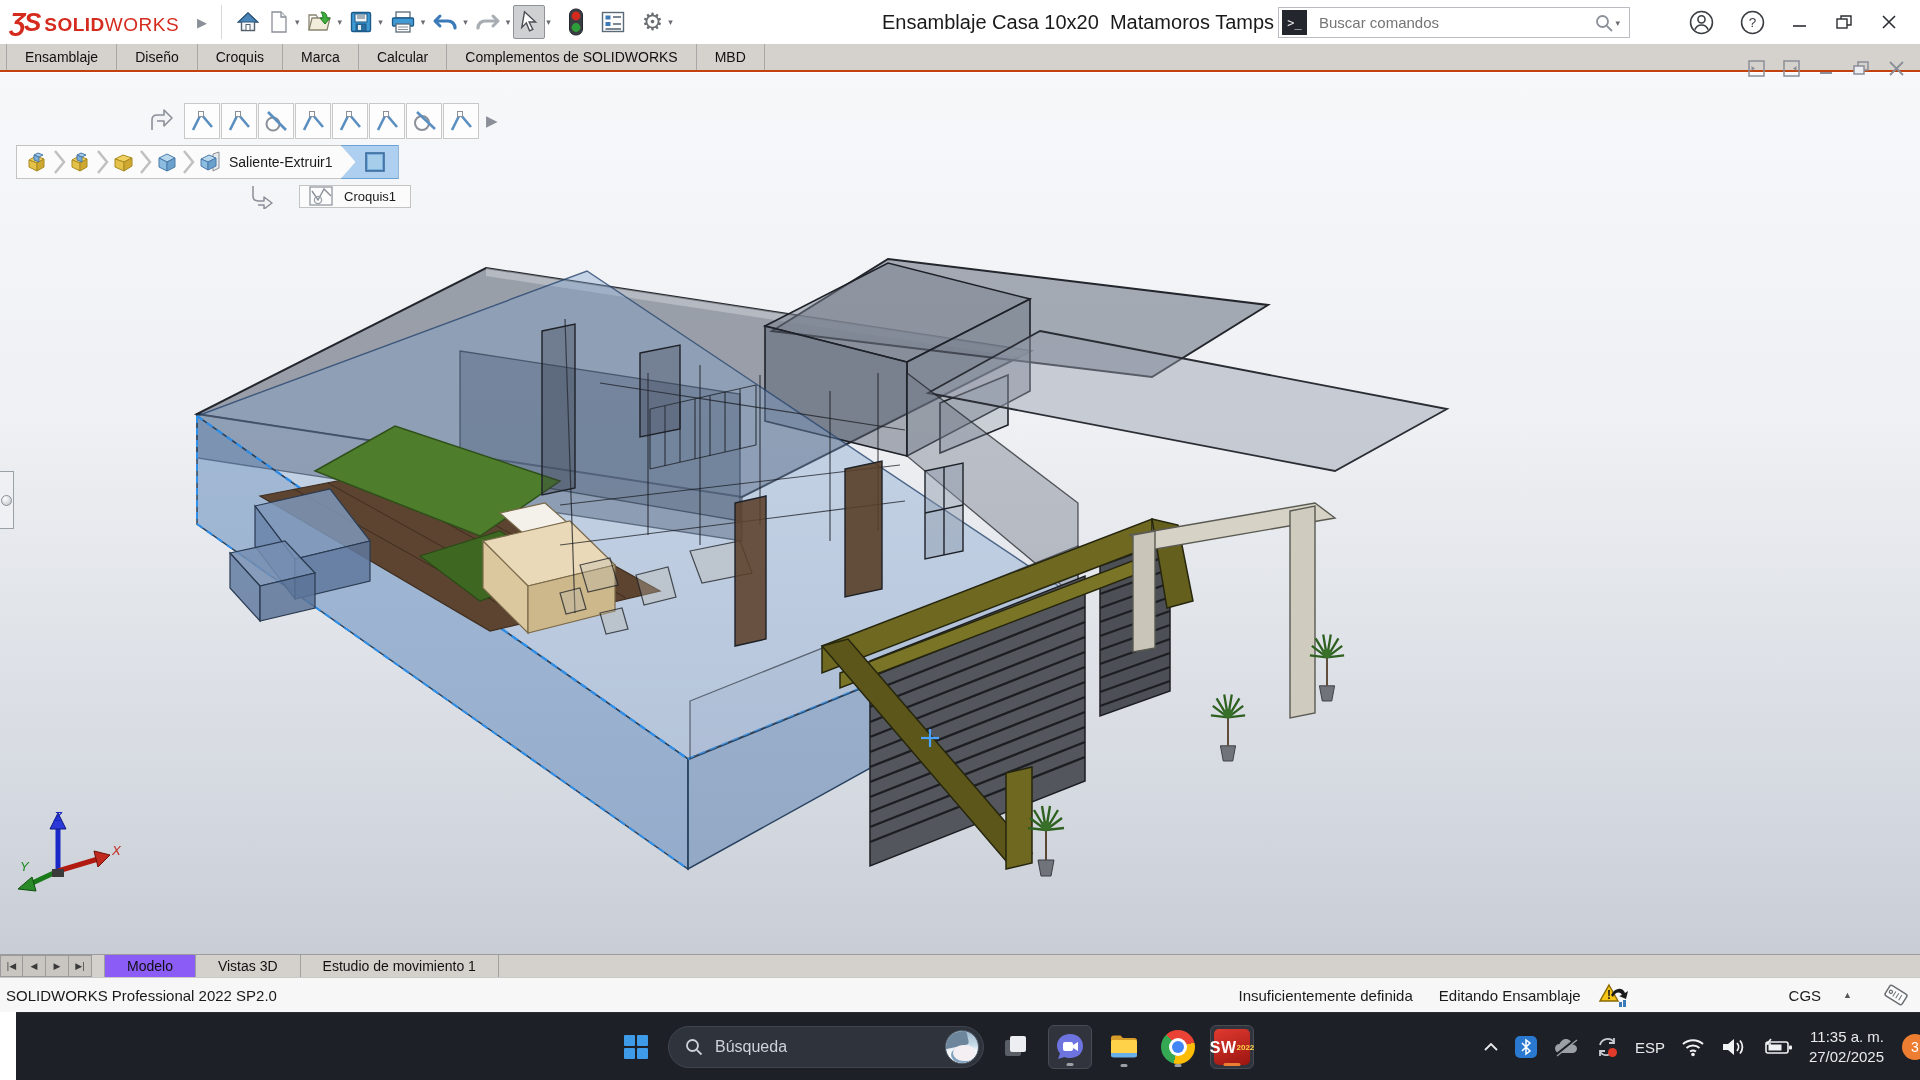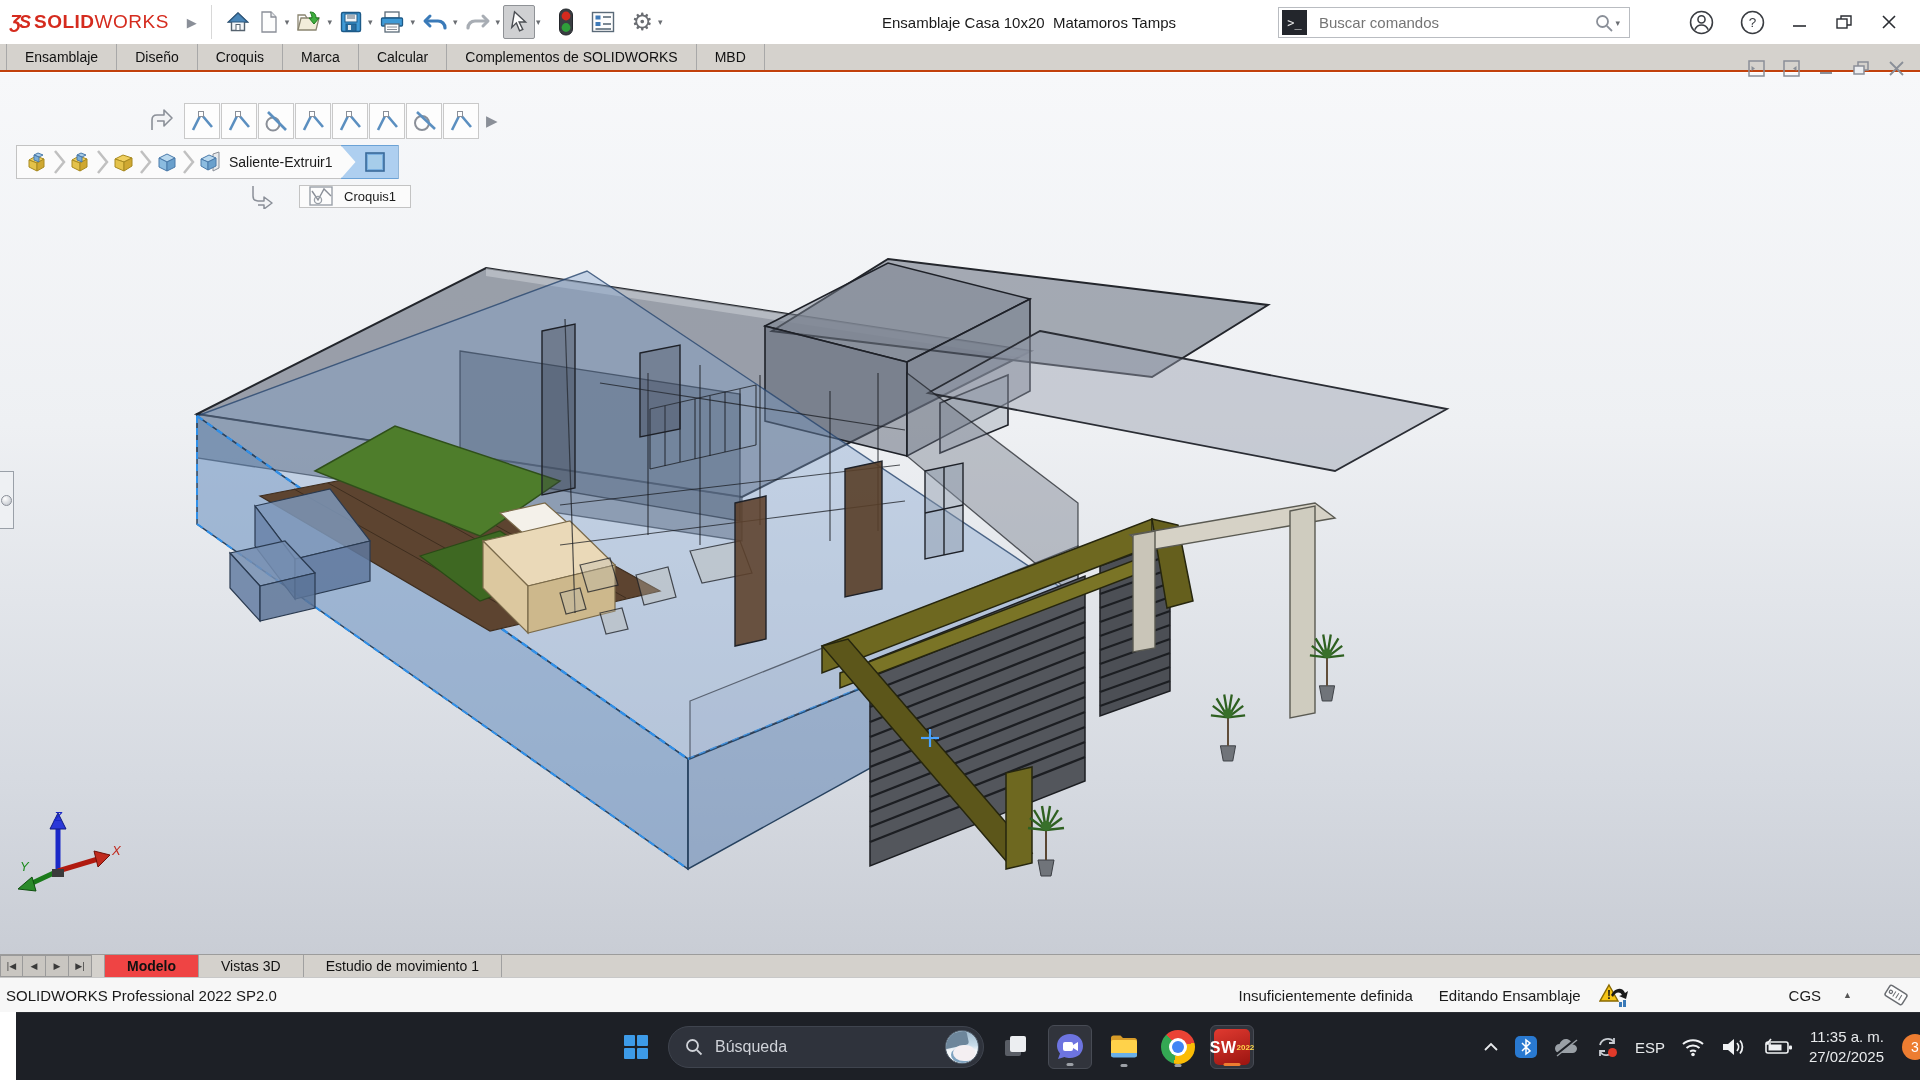--- a/index.html
+++ b/index.html
@@ -5,29 +5,29 @@
   * { box-sizing: border-box; }
   html,body { margin:0; padding:0; }
   body {
     width:1920px; height:1080px; overflow:hidden; position:relative;
     font-family:"Liberation Sans", sans-serif; background:#ffffff;
     -webkit-font-smoothing:antialiased;
   }
   
   .titlebar { position:absolute; left:0; top:0; width:1920px; height:44px; background:#ffffff; display:flex; align-items:center; }
   .logo { display:flex; align-items:baseline; margin-left:10px; color:#d52b1e; white-space:nowrap; }
-  .logo .ds { font-size:18px; font-weight:bold; font-style:italic; margin-right:5px; letter-spacing:-2px; }
+  .logo .ds { font-size:26px; font-weight:bold; font-style:italic; margin-right:5px; letter-spacing:-2px; }
   .logo .solid { font-size:19px; font-weight:bold; letter-spacing:.5px; }
   .logo .works { font-size:19px; font-weight:300; letter-spacing:.5px; }
   .tb-flyout { color:#8a8f98; font-size:13px; margin:0 14px 0 18px; }
   .tb-sep { width:1px; height:34px; background:#d8d8d8; margin-right:10px; }
   .tb-btn { height:34px; display:flex; align-items:center; justify-content:center; padding:0 4px; border-radius:2px; }
   .tb-caret { font-size:9px; color:#6a6d72; margin:0 3px 0 1px; }
   .tb-btn.pressed { background:#cfd0d2; border:1px solid #8f9296; }
-  .doc-title { position:absolute; left:882px; top:0; height:44px; display:flex; align-items:center; font-size:15px; color:#1a1a1a; white-space:pre; }
+  .doc-title { position:absolute; left:882px; top:0; height:44px; display:flex; align-items:center; font-size:20px; color:#1a1a1a; white-space:pre; }
   .search-box { position:absolute; left:1278px; top:7px; width:352px; height:31px; background:#ffffff; border:1px solid #b9bcc1; display:flex; align-items:center; }
   .search-cmd { width:25px; height:25px; margin-left:3px; background:#23262c; color:#e8e8e8; font-family:"DejaVu Sans Mono",monospace; font-size:12px; display:flex; align-items:center; justify-content:center; }
   .search-ph { flex:1; margin-left:10px; font-size:15px; color:#8a8d92; border:none; outline:none; background:transparent; font-family:"Liberation Sans",sans-serif; }
   .search-right { display:flex; align-items:center; margin-right:6px; }
   .title-right { position:absolute; right:0; top:0; height:44px; display:flex; align-items:center; gap:26px; padding-right:22px; }
   
   .ribbon { position:absolute; left:0; top:44px; width:1920px; height:28px; background:#d5d2cd; border-bottom:2px solid #c2410c; display:flex; align-items:stretch; }
   .rtab { display:flex; align-items:center; padding:0 18px; font-size:14px; color:#111; border-right:1px solid #a8a8a8; }
   .rtab:first-child { border-left:1px solid #a8a8a8; margin-left:6px; }
   
@@ -51,21 +51,21 @@
   
   .fm-collapsed { position:absolute; left:0; top:398px; width:14px; height:58px; background:#eef0f3; border:1px solid #9aa0a8; border-left:none; display:flex; align-items:center; }
   .fm-dot { width:11px; height:11px; border-radius:50%; background:radial-gradient(circle at 35% 30%,#ffffff,#b9bec6); border:1px solid #8a8f98; margin-left:1px; }
   .triad { position:absolute; left:14px; top:736px; }
   
   .bottom-tabs { position:absolute; left:0; top:954px; width:1920px; height:23px; background:#d4d1cc; border-top:1px solid #9c9c9c; display:flex; align-items:stretch; }
   .bt-nav { display:flex; }
   .bt-nav span { width:23px; display:flex; align-items:center; justify-content:center; font-size:9px; color:#3a3a3a; background:#c9c6c1; border:1px solid #9a9a9a; border-left:none; }
   .bt-nav span:first-child { border-left:1px solid #9a9a9a; }
   .btab { display:flex; align-items:center; padding:0 22px; font-size:14px; color:#111; border-right:1px solid #a0a0a0; }
-  .btab.active { background:#ef4444; font-weight:bold; border-left:1px solid #a0a0a0; margin-left:12px; }
+  .btab.active { background:#8b5cf6; font-weight:normal; border-left:1px solid #a0a0a0; margin-left:12px; }
   
   .statusbar { position:absolute; left:0; top:977px; width:1920px; height:35px; background:#f7f7f7; border-top:1px solid #c8c8c8; display:flex; align-items:center; font-size:15px; color:#1a1a1a; }
   .sb-left { margin-left:6px; }
   .sb-right { position:absolute; right:0; display:flex; align-items:center; }
   .sb-def { margin-right:26px; }
   .sb-mode { margin-right:18px;text-align:center; }
   .sb-units { margin-left:160px; }
   .sb-caret { font-size:9px; color:#555; margin:0 30px 0 22px; }
   .sb-tag { margin-right:10px; }
   

